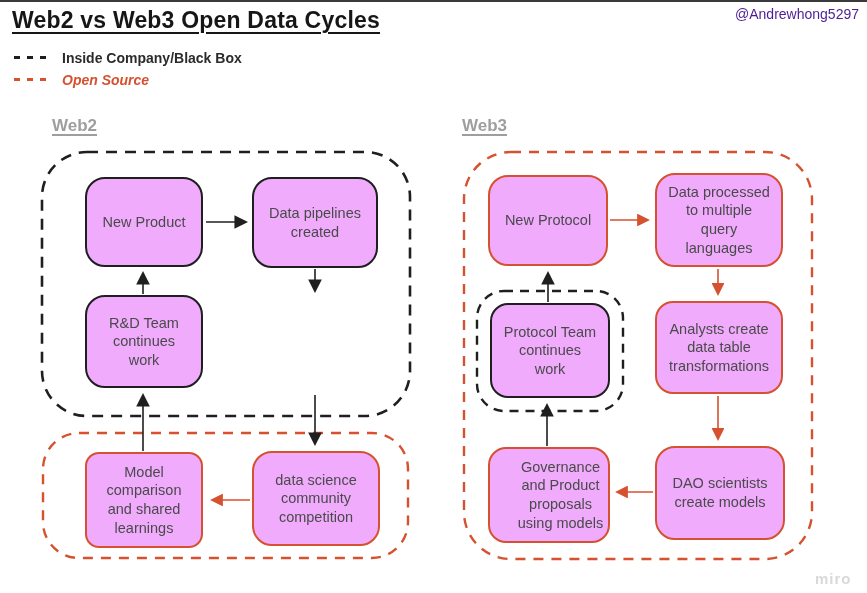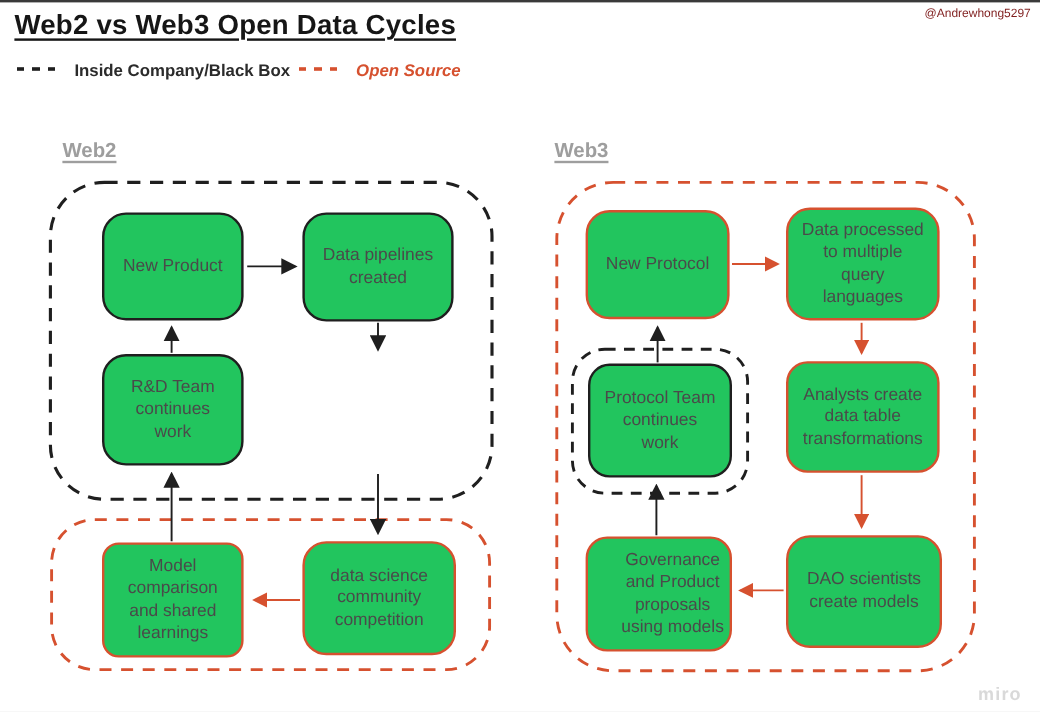--- a/index.html
+++ b/index.html
@@ -24,25 +24,25 @@
   .page-title{
     position:absolute;left:12px;top:7px;
     font-size:23px;font-weight:bold;color:#161616;
     text-decoration:underline;
     text-underline-offset:4px;
     text-decoration-thickness:2px;
     letter-spacing:.2px;
   }
   .author-handle{
     position:absolute;right:8px;top:6px;
-    font-size:10px;color:#7f1d1d;
+    font-size:14px;color:#4c1d95;
   }
   .legend{
     position:absolute;left:14px;top:50px;
-    display:flex;flex-direction:row;gap:7px;
+    display:flex;flex-direction:column;gap:7px;
   }
   .legend-item{display:flex;align-items:center;gap:11px;height:15px;}
   .legend-swatch{
     width:37px;height:3px;
     background:repeating-linear-gradient(90deg,var(--ink,#1f1f1f) 0 6px,transparent 6px 13px);
   }
   .legend-swatch.red{
     background:repeating-linear-gradient(90deg,var(--red,#d6512f) 0 6px,transparent 6px 13px);
   }
   .legend-label{font-size:14px;font-weight:bold;color:#2b2b2b;}
@@ -53,21 +53,21 @@
     text-decoration:underline;text-underline-offset:3px;text-decoration-thickness:2px;text-align:right;
   }
   #heading-web2{left:52px;top:116px;}
   #heading-web3{left:462px;top:116px;}
   svg.overlay{
     position:absolute;left:0;top:0;width:867px;height:593px;
     pointer-events:none;z-index:1;
   }
   .node{
     position:absolute;z-index:2;
-    background:#22c55e;
+    background:#f0abfc;
     display:flex;align-items:center;justify-content:center;
     text-align:center;
     color:var(--text,#4a4a4a);
     font-size:14.5px;line-height:1.28;
     white-space:pre-line;
     border:2.5px solid var(--ink,#1f1f1f);
   }
   .node.red{border-color:var(--red,#d6512f);}
   
   #n-new-product      {left:85px; top:177px; width:118px;height:90px;border-radius:20px;}

